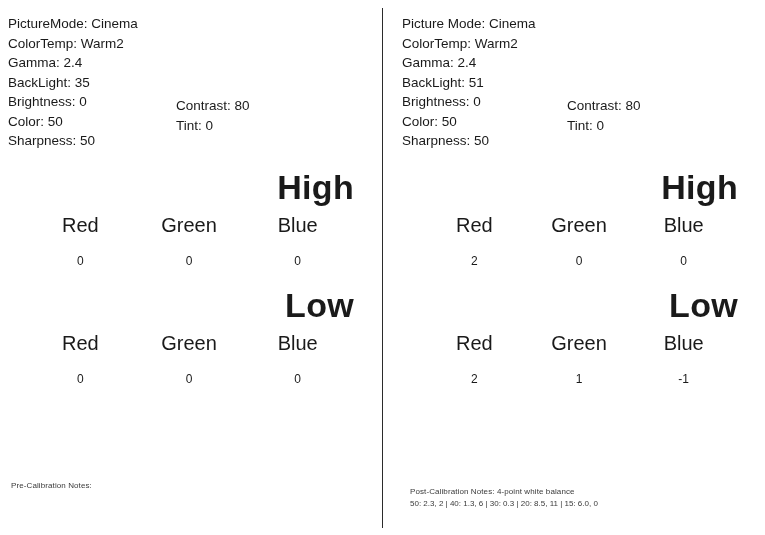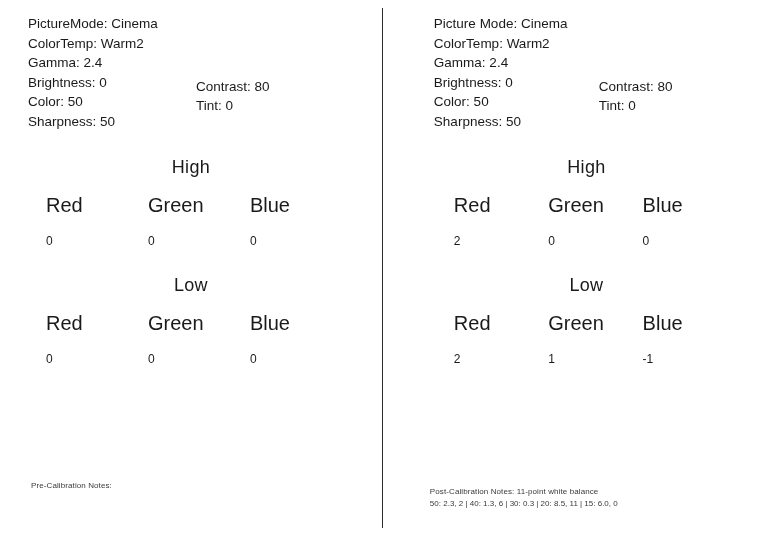--- a/index.html
+++ b/index.html
@@ -27,24 +27,23 @@
     top: 8px;
     width: 1px;
     height: 520px;
     background: #2b2b2b;
   }
   .panel {
     position: relative;
     width: 382px;
     height: 535px;
     box-sizing: border-box;
-    margin-left: 20px;
   }
   .panel-left  { padding: 14px 0 0 8px; }
-  .panel-right { padding: 14px 0 0 32px; }
+  .panel-right { padding: 14px 0 0 20px; }
 
   
   .settings {
     position: relative;
     font-size: 13.5px;
     line-height: 19.5px;
   }
   .settings .row {
     position: relative;
     height: 19.5px;
@@ -53,38 +52,39 @@
   .settings .second {
     position: absolute;
     left: 168px;
     top: 4px;
   }
   .panel-right .settings .second { left: 165px; }
 
   
   .group { margin-top: 20px; }
   .group-title {
-    text-align: center;
-    font-size: 18px;
+    text-align: right;
+    font-size: 34px;
     line-height: 32px;
-    font-weight: 400;
+    font-weight: 700;
     letter-spacing: 0.3px;
   }
   .panel-left  .group-title { padding-right: 28px; }
   .panel-right .group-title { padding-right: 26px; }
 
   .channels {
     display: flex;
     margin-top: 10px;
   }
   .panel-left  .channels { padding: 0 30px 0 18px; }
   .panel-right .channels { padding: 0 28px 0 20px; }
 
   .channel {
     flex: 1;
+    text-align: center;
   }
   .channel-name {
     font-size: 20px;
     line-height: 24px;
   }
   .channel-value {
     font-size: 12px;
     line-height: 16px;
     margin-top: 16px;
   }
@@ -117,20 +117,24 @@
       </div>
       <div class="row">
         <span>ColorTemp: Warm2</span>
         <span class="second"></span>
       </div>
       <div class="row">
         <span>Gamma: 2.4</span>
         <span class="second"></span>
       </div>
       <div class="row">
+        <span>BackLight: 35</span>
+        <span class="second"></span>
+      </div>
+      <div class="row">
         <span>Brightness: 0</span>
         <span class="second">Contrast: 80</span>
       </div>
       <div class="row">
         <span>Color: 50</span>
         <span class="second">Tint: 0</span>
       </div>
       <div class="row">
         <span>Sharpness: 50</span>
         <span class="second"></span>
@@ -187,20 +191,24 @@
       </div>
       <div class="row">
         <span>ColorTemp: Warm2</span>
         <span class="second"></span>
       </div>
       <div class="row">
         <span>Gamma: 2.4</span>
         <span class="second"></span>
       </div>
       <div class="row">
+        <span>BackLight: 51</span>
+        <span class="second"></span>
+      </div>
+      <div class="row">
         <span>Brightness: 0</span>
         <span class="second">Contrast: 80</span>
       </div>
       <div class="row">
         <span>Color: 50</span>
         <span class="second">Tint: 0</span>
       </div>
       <div class="row">
         <span>Sharpness: 50</span>
         <span class="second"></span>
@@ -237,19 +245,19 @@
           <div class="channel-value">1</div>
         </div>
         <div class="channel">
           <div class="channel-name">Blue</div>
           <div class="channel-value">-1</div>
         </div>
       </div>
     </div>
 
     <div class="notes">
-      <div class="notes-line notes-title">Post-Calibration Notes: 11-point white balance</div>
+      <div class="notes-line notes-title">Post-Calibration Notes: 4-point white balance</div>
       <div class="notes-line">50: 2.3, 2 | 40: 1.3, 6 | 30: 0.3 | 20: 8.5, 11 | 15: 6.0, 0</div>
     </div>
   </div>
 
   <div class="divider"></div>
 </div>
 
 </body></html>

